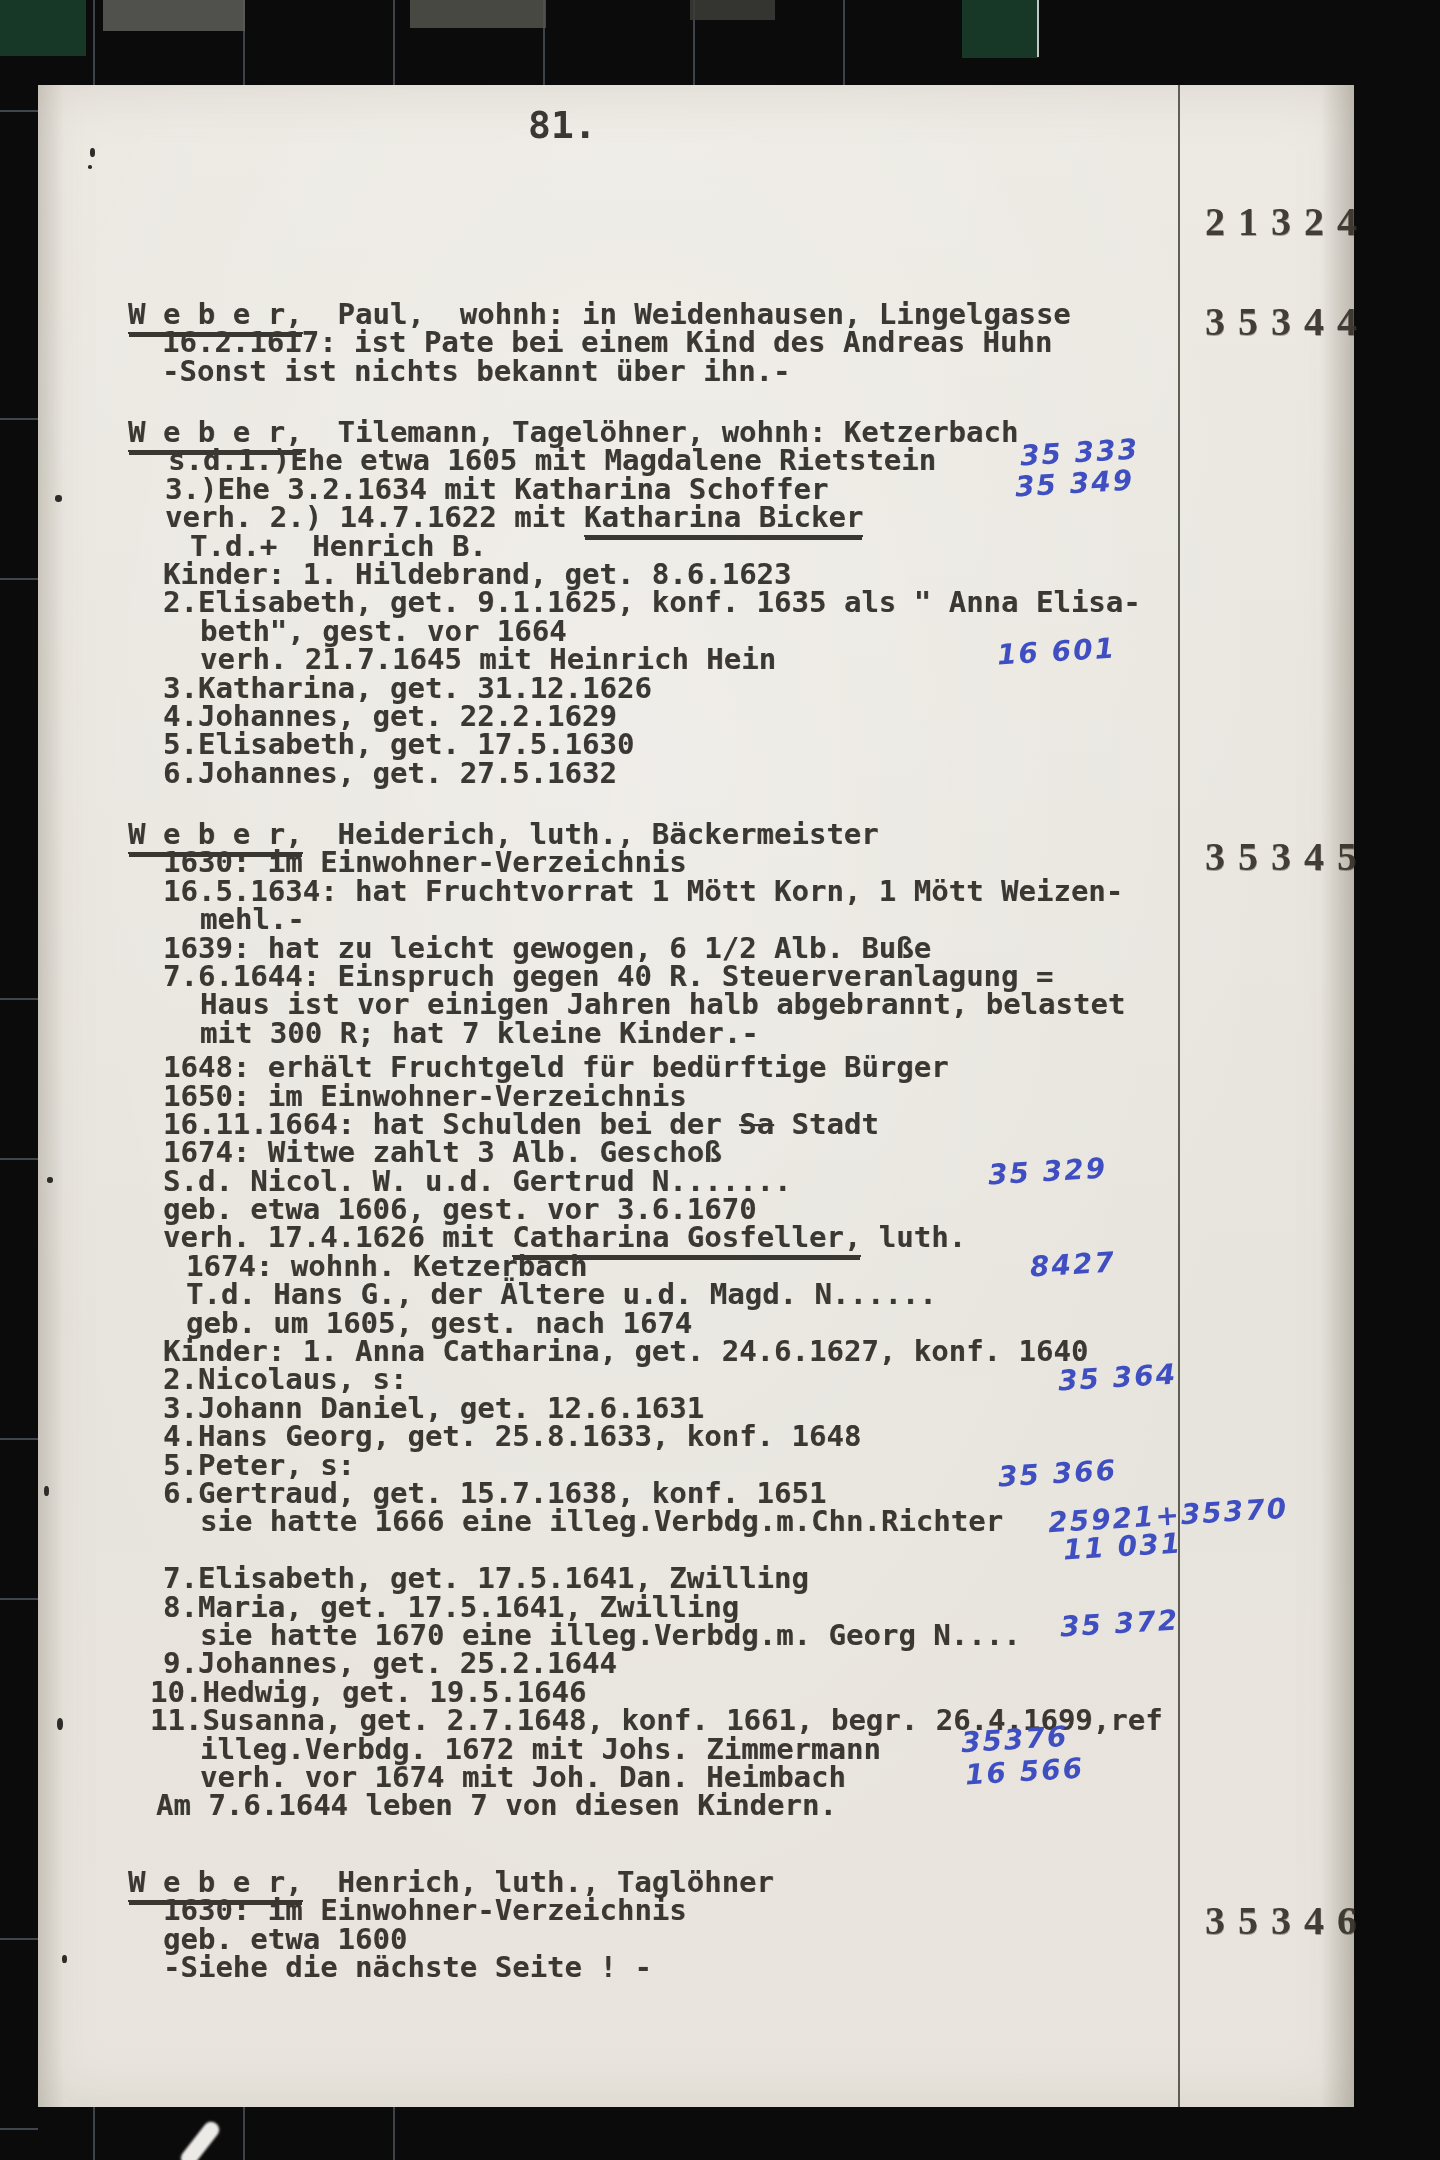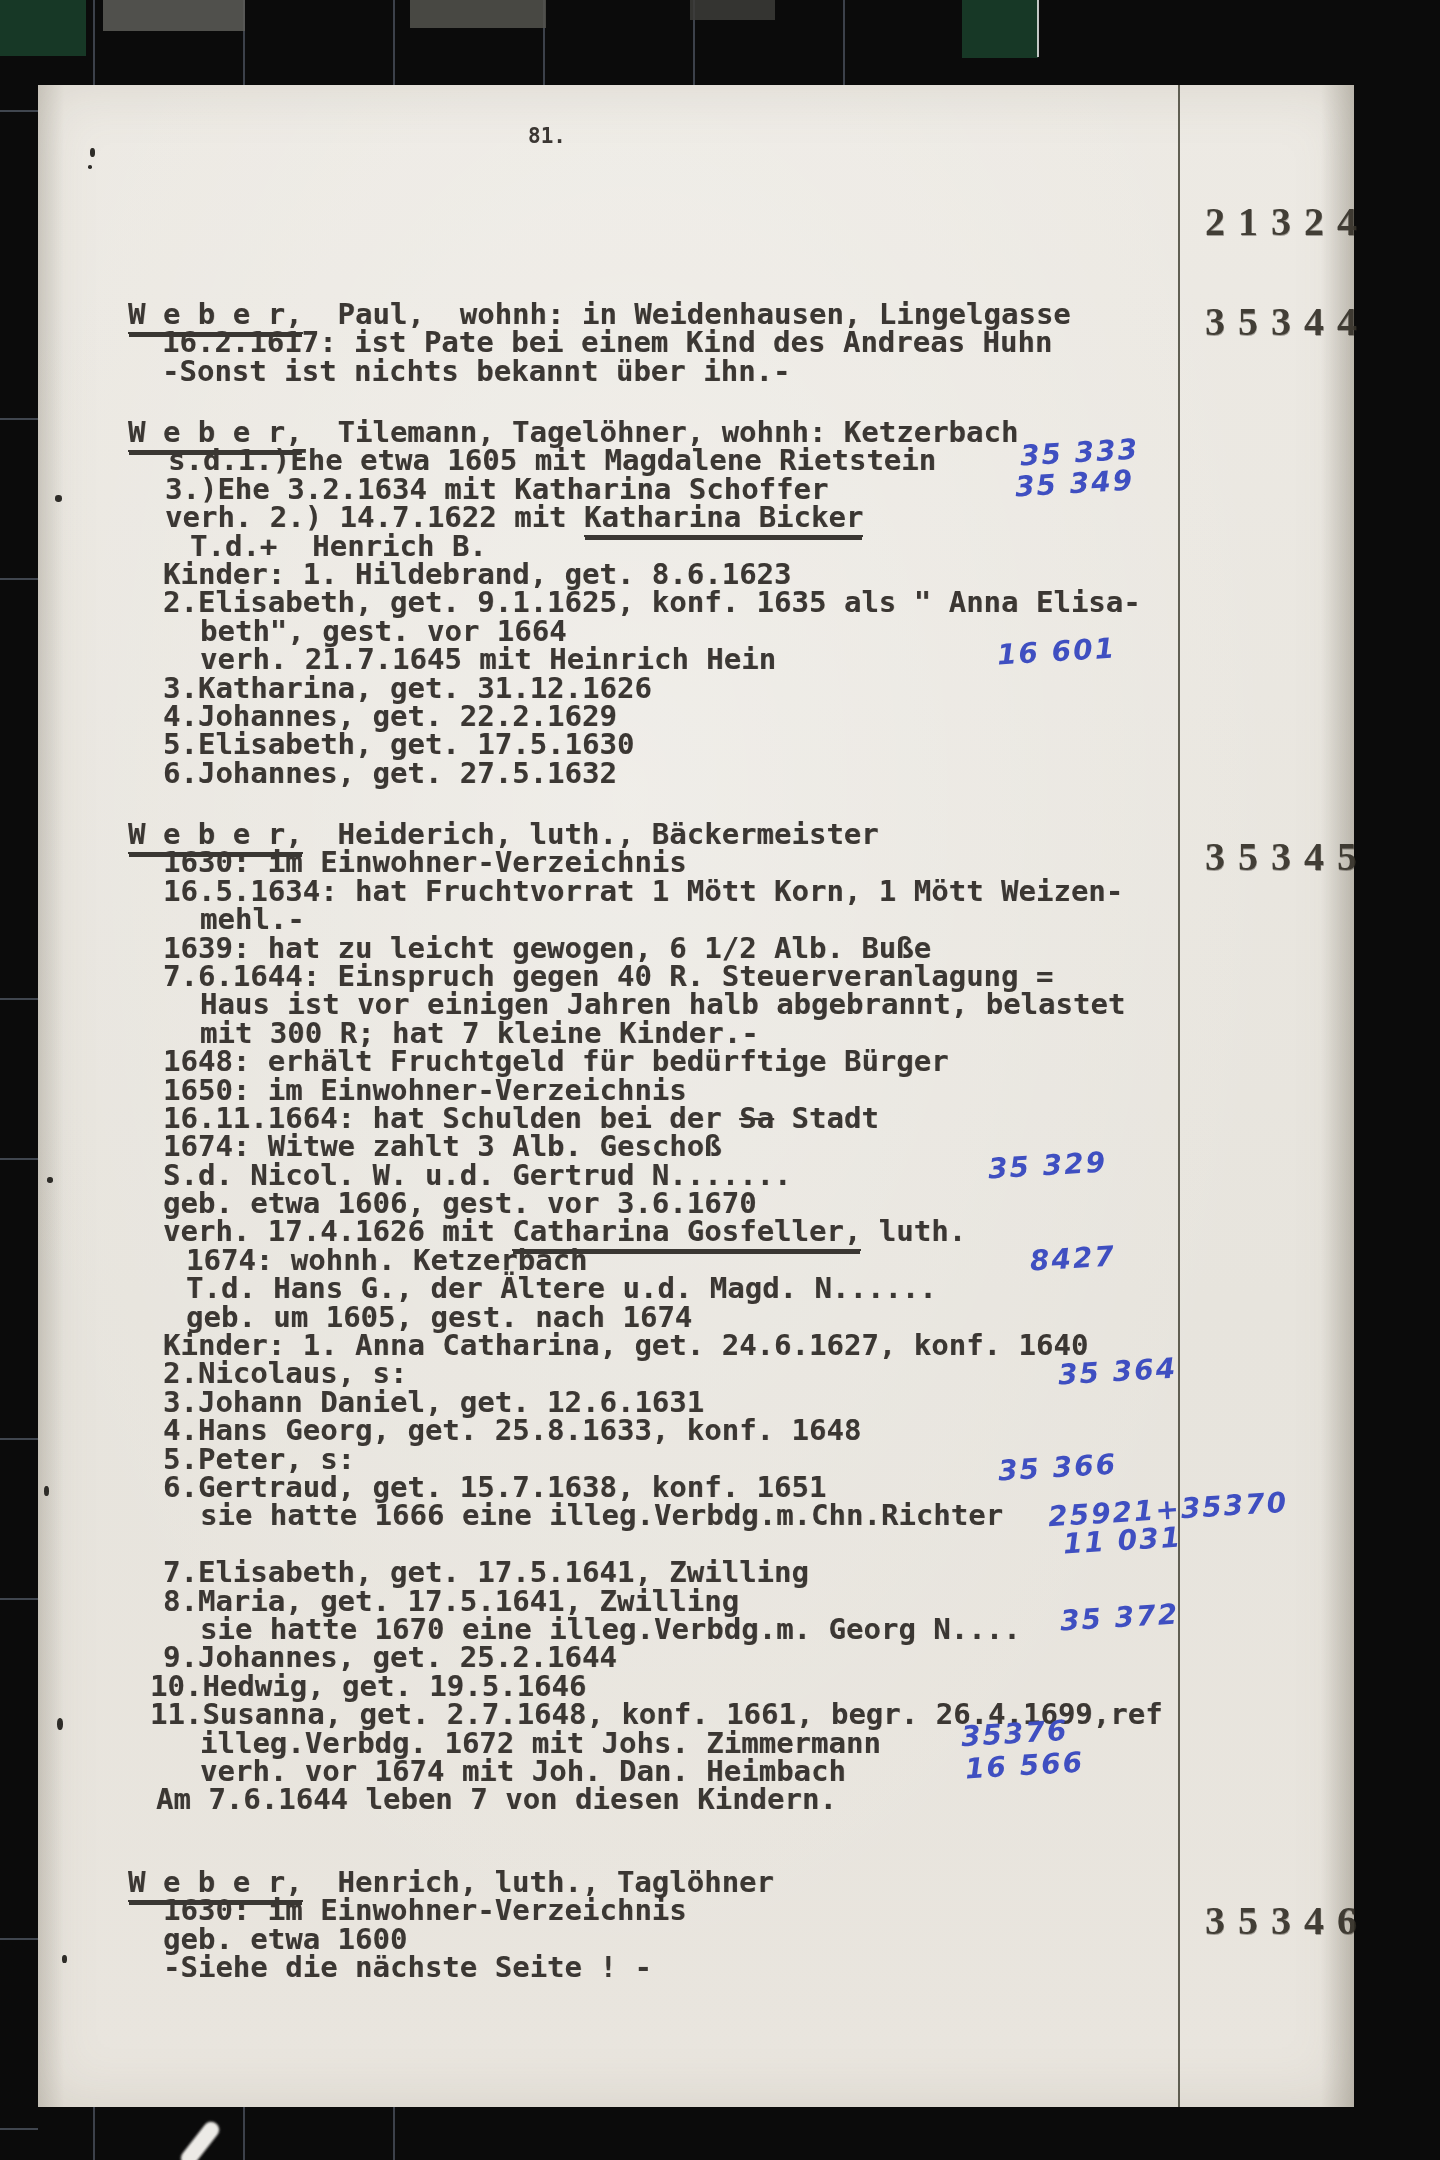--- a/index.html
+++ b/index.html
@@ -18,22 +18,22 @@
     position:absolute;left:38px;top:85px;width:1316px;height:2022px;
     background:
       radial-gradient(ellipse at 45% 35%, rgba(255,255,255,.28), rgba(255,255,255,0) 65%),
       linear-gradient(to right, rgba(90,85,70,.18) 0%, rgba(90,85,70,0) 2%, rgba(90,85,70,0) 97.5%, rgba(90,85,70,.28) 100%),
       linear-gradient(#edeae4, #e7e4dd 60%, #e9e5de);
     box-shadow: inset 0 0 60px rgba(120,110,90,.18);
   }
   .column-rule{position:absolute;left:1140px;top:0;bottom:0;width:2px;background:rgba(72,70,58,.85);z-index:1;}
   .speck{position:absolute;background:#2e2c28;border-radius:45%;z-index:3;}
 
-  .page-number{position:absolute;left:490px;top:39px;
-    font-family:"DejaVu Sans Mono",monospace;font-weight:700;font-size:21px;color:#3b3733;}
+  .page-number{position:absolute;left:490px;top:18px;
+    font-family:"DejaVu Sans Mono",monospace;font-weight:700;font-size:38px;color:#3b3733;}
 
   #entries{position:absolute;inset:0;z-index:2;}
   .entry{position:absolute;left:90px;right:6px;}
   .entry-0{top:215px}.entry-1{top:333px}.entry-2{top:735px}.entry-3{top:1783px}
 
   .line{position:relative;height:28.4px;line-height:28.4px;white-space:pre;
     font-family:"DejaVu Sans Mono",monospace;font-weight:700;font-size:29px;color:#3b3733;
     text-shadow:.4px .4px 0 rgba(59,55,51,.35);}
   .u-head{border-bottom:2px solid #3a3733;box-shadow:0 4px 0 -1px #3a3733;padding-bottom:1px;}
   .u-name{border-bottom:2px solid #3a3733;box-shadow:0 4px 0 -1px #3a3733;padding-bottom:1px;}
@@ -116,21 +116,21 @@
       <div class="entry entry-2">
         <div class="stamp">35345</div>
         <div class="line" style="padding-left: 0px;"><span class="u-head">W e b e r,</span><span class="">  Heiderich, luth., Bäckermeister</span></div>
         <div class="line" style="padding-left: 35px;"><span class="">1630: im Einwohner-Verzeichnis</span></div>
         <div class="line" style="padding-left: 35px;"><span class="">16.5.1634: hat Fruchtvorrat 1 Mött Korn, 1 Mött Weizen-</span></div>
         <div class="line" style="padding-left: 72px;"><span class="">mehl.-</span></div>
         <div class="line" style="padding-left: 35px;"><span class="">1639: hat zu leicht gewogen, 6 1/2 Alb. Buße</span></div>
         <div class="line" style="padding-left: 35px;"><span class="">7.6.1644: Einspruch gegen 40 R. Steuerveranlagung =</span></div>
         <div class="line" style="padding-left: 72px;"><span class="">Haus ist vor einigen Jahren halb abgebrannt, belastet</span></div>
         <div class="line" style="padding-left: 72px;"><span class="">mit 300 R; hat 7 kleine Kinder.-</span></div>
-        <div class="line" style="padding-left: 35px;"><span class="">1648: erhält Fruchtgeld für bedürftige Bürger</span></div>
+        <div class="line" style="padding-left: 35px; margin-top: 6px;"><span class="">1648: erhält Fruchtgeld für bedürftige Bürger</span></div>
         <div class="line" style="padding-left: 35px;"><span class="">1650: im Einwohner-Verzeichnis</span></div>
         <div class="line" style="padding-left: 35px;"><span class="">16.11.1664: hat Schulden bei der </span><span class="strike">Sa</span><span class=""> Stadt</span></div>
         <div class="line" style="padding-left: 35px;"><span class="">1674: Witwe zahlt 3 Alb. Geschoß</span></div>
         <div class="line" style="padding-left: 35px;"><span class="">S.d. Nicol. W. u.d. Gertrud N.......</span><span class="note" style="left: 860px; top: -9px;">35 329</span></div>
         <div class="line" style="padding-left: 35px;"><span class="">geb. etwa 1606, gest. vor 3.6.1670</span></div>
         <div class="line" style="padding-left: 35px;"><span class="">verh. 17.4.1626 mit </span><span class="u-name">Catharina Gosfeller,</span><span class=""> luth.</span></div>
         <div class="line" style="padding-left: 58px;"><span class="">1674: wohnh. Ketzerbach</span><span class="note" style="left: 902px; top: -1px;">8427</span></div>
         <div class="line" style="padding-left: 58px;"><span class="">T.d. Hans G., der Ältere u.d. Magd. N......</span></div>
         <div class="line" style="padding-left: 58px;"><span class="">geb. um 1605, gest. nach 1674</span></div>
         <div class="line" style="padding-left: 35px;"><span class="">Kinder: 1. Anna Catharina, get. 24.6.1627, konf. 1640</span></div>

